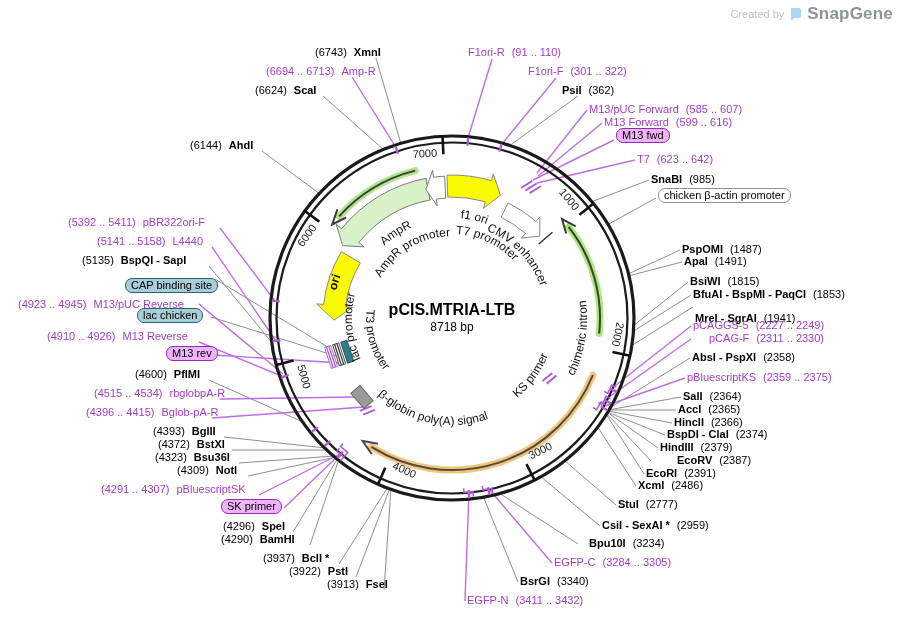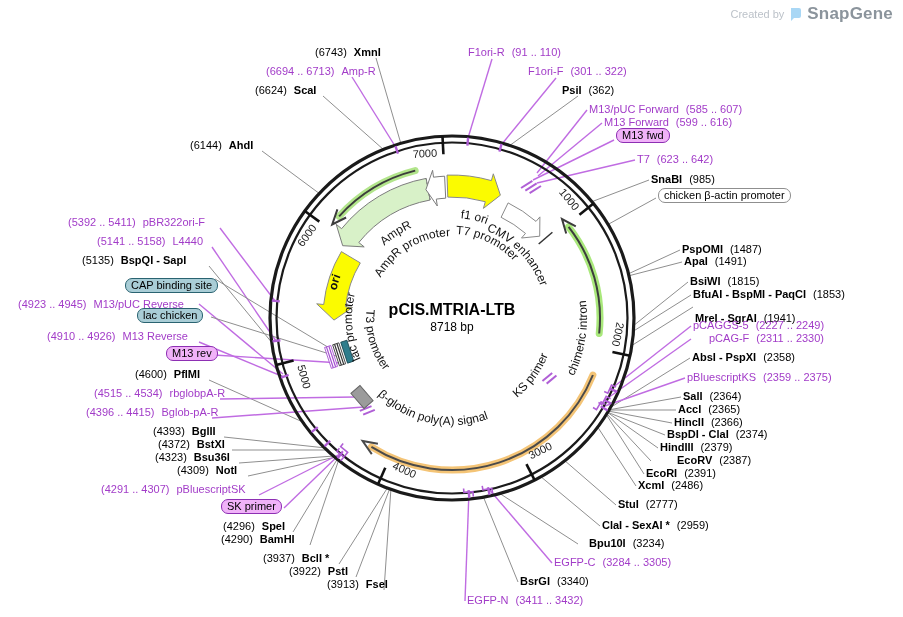--- a/index.html
+++ b/index.html
@@ -272,21 +272,21 @@
       <div class="callout c-primer" style="left: 687px; top: 371px;"><span class="seg">pBluescriptKS</span><span class="seg">(2359 .. 2375)</span></div>
       <div class="callout c-enzyme" style="left: 683px; top: 390px;"><span class="seg b">SalI</span><span class="seg">(2364)</span></div>
       <div class="callout c-enzyme" style="left: 678px; top: 403px;"><span class="seg b">AccI</span><span class="seg">(2365)</span></div>
       <div class="callout c-enzyme" style="left: 674px; top: 416px;"><span class="seg b">HincII</span><span class="seg">(2366)</span></div>
       <div class="callout c-enzyme" style="left: 667px; top: 428px;"><span class="seg b">BspDI - ClaI</span><span class="seg">(2374)</span></div>
       <div class="callout c-enzyme" style="left: 660px; top: 441px;"><span class="seg b">HindIII</span><span class="seg">(2379)</span></div>
       <div class="callout c-enzyme" style="left: 653px; top: 454px; padding-left: 24px;"><span class="seg b">EcoRV</span><span class="seg">(2387)</span></div>
       <div class="callout c-enzyme" style="left: 646px; top: 467px;"><span class="seg b">EcoRI</span><span class="seg">(2391)</span></div>
       <div class="callout c-enzyme" style="left: 638px; top: 479px;"><span class="seg b">XcmI</span><span class="seg">(2486)</span></div>
       <div class="callout c-enzyme" style="left: 618px; top: 498px;"><span class="seg b">StuI</span><span class="seg">(2777)</span></div>
-      <div class="callout c-enzyme" style="left: 602px; top: 519px;"><span class="seg b">ClaI - SexAI *</span><span class="seg">(2959)</span></div>
+      <div class="callout c-enzyme" style="left: 602px; top: 519px;"><span class="seg b">CsiI - SexAI *</span><span class="seg">(2959)</span></div>
       <div class="callout c-enzyme" style="left: 580px; top: 537px; padding-left: 9px;"><span class="seg b">Bpu10I</span><span class="seg">(3234)</span></div>
       <div class="callout c-primer" style="left: 554px; top: 556px;"><span class="seg">EGFP-C</span><span class="seg">(3284 .. 3305)</span></div>
       <div class="callout c-enzyme" style="left: 520px; top: 575px;"><span class="seg b">BsrGI</span><span class="seg">(3340)</span></div>
       <div class="callout c-primer" style="left: 467px; top: 594px;"><span class="seg">EGFP-N</span><span class="seg">(3411 .. 3432)</span></div>
       <div class="callout c-primer" style="left: 68px; top: 216px;"><span class="seg">(5392 .. 5411)</span><span class="seg">pBR322ori-F</span></div>
       <div class="callout c-primer" style="left: 97px; top: 235px;"><span class="seg">(5141 .. 5158)</span><span class="seg">L4440</span></div>
       <div class="callout c-enzyme" style="left: 82px; top: 254px;"><span class="seg">(5135)</span><span class="seg b">BspQI - SapI</span></div>
       <div class="callout c-box c-box-feature" style="left: 125px; top: 270px; margin-top: 8px;"><span class="seg">CAP binding site</span></div>
       <div class="callout c-primer" style="left: 18px; top: 292px; margin-top: 6px;"><span class="seg">(4923 .. 4945)</span><span class="seg">M13/pUC Reverse</span></div>
       <div class="callout c-box c-box-feature" style="left: 137px; top: 308px;"><span class="seg">lac chicken</span></div>

